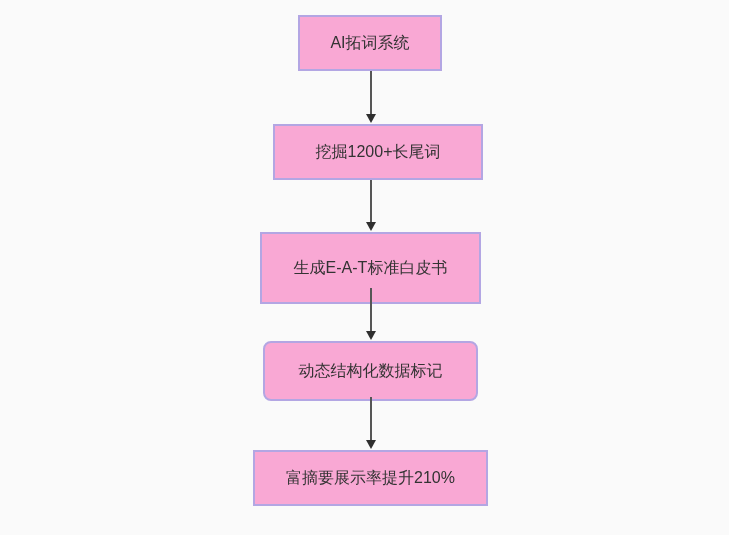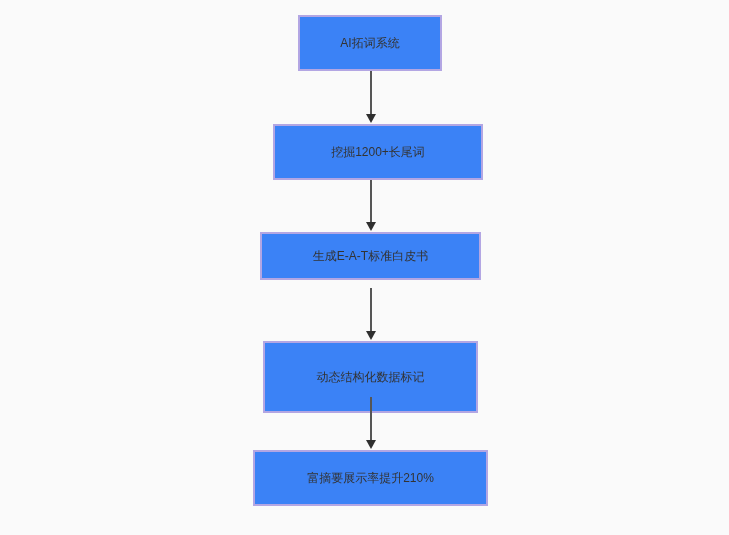--- a/index.html
+++ b/index.html
@@ -10,35 +10,35 @@
   .canvas {
     position: relative;
     width: 729px;
     height: 535px;
     background: #fafafa;
     overflow: hidden;
   }
   .node {
     position: absolute;
     box-sizing: border-box;
-    background: #3b82f6;
+    background: #f9a8d4;
     border: 2px solid #b3a6e3;
     color: #333333;
-    font-size: 12px;
+    font-size: 16px;
     line-height: 1;
     display: flex;
     align-items: center;
     justify-content: center;
     text-align: center;
     white-space: nowrap;
   }
   .node-1 { left: 298px; top: 15px;  width: 144px; height: 56px; }
   .node-2 { left: 273px; top: 124px; width: 210px; height: 56px; }
-  .node-3 { left: 260px; top: 232px; width: 221px; height: 48px; }
-  .node-4 { left: 263px; top: 341px; width: 215px; height: 72px; }
+  .node-3 { left: 260px; top: 232px; width: 221px; height: 72px; }
+  .node-4 { left: 263px; top: 341px; width: 215px; height: 60px; border-radius: 8px; }
   .node-5 { left: 253px; top: 450px; width: 235px; height: 56px; }
 
   .arrow {
     position: absolute;
     left: 364px;
     width: 13px;
     display: flex;
     flex-direction: column;
     align-items: center;
   }

